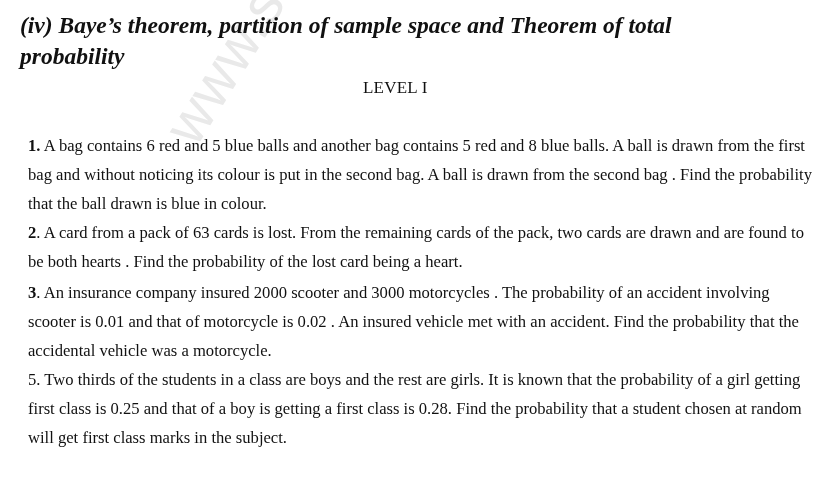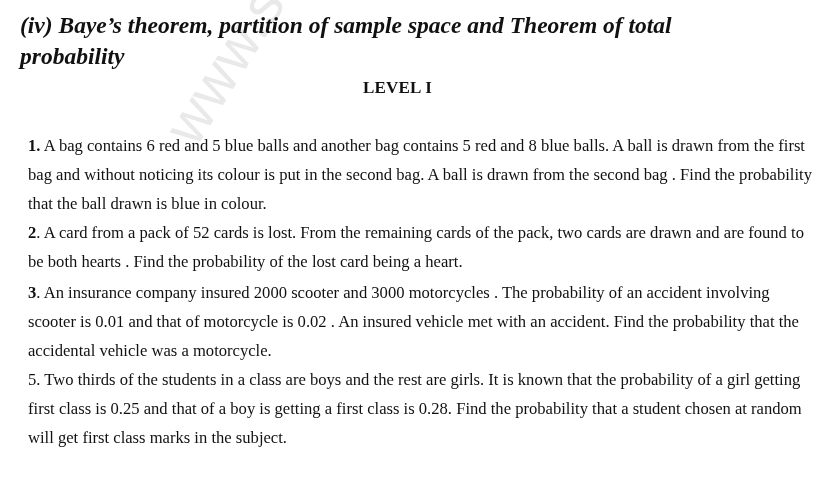--- a/index.html
+++ b/index.html
@@ -41,21 +41,21 @@
       font-style: italic;
       font-size: 23.5px;
       line-height: 31px;
       margin: 0;
       font-weight: bold;
     }
     .level {
       position: absolute;
       left: 363px;
       top: 78px;
-      font-weight: bold;
+      font-weight: normal;
       font-size: 17px;
       margin: 0;
       letter-spacing: 0.2px;
     }
     .block {
       position: absolute;
       left: 28px;
       width: 790px;
       font-size: 16.6px;
       line-height: 29px;
@@ -71,20 +71,20 @@
 <body>
 
 <div class="watermark">www.studi</div>
 
 <div class="content">
   <h1 class="title">(iv) Baye’s theorem, partition of sample space and Theorem of total probability</h1>
   <div class="level">LEVEL I</div>
 
   <div class="block block1">
     <p class="q"><span class="num-bold">1.</span><span></span><span> A bag contains 6 red and 5 blue balls and another bag contains 5 red and 8 blue balls. A ball is drawn from the first bag and without noticing its colour is put in the second bag. A ball is drawn from the second bag . Find the probability that the ball drawn is blue in colour.</span></p>
-    <p class="q"><span class="num-bold">2</span><span>.</span><span> A card from a pack of 52 cards is lost. From the remaining cards of the pack, two cards are drawn and are found to be both hearts . Find the probability of the lost card being a heart.</span></p>
+    <p class="q"><span class="num-bold">2</span><span>.</span><span> A card from a pack of 63 cards is lost. From the remaining cards of the pack, two cards are drawn and are found to be both hearts . Find the probability of the lost card being a heart.</span></p>
   </div>
 
   <div class="block block2">
     <p class="q"><span class="num-bold">3</span><span>.</span><span> An insurance company insured 2000 scooter and 3000 motorcycles . The probability of an accident involving scooter is  0.01 and that of motorcycle is 0.02 . An insured vehicle  met with an accident. Find the probability that the accidental vehicle was a motorcycle.</span></p>
     <p class="q"><span class="num-bold"></span><span>5.</span><span> Two thirds of the students in a class are boys and the rest are girls. It is known that the probability of a girl getting first class is 0.25 and that of a boy is getting a first class is 0.28. Find the probability that a student chosen at random will get first class marks in the subject.</span></p>
   </div>
 </div>
 
 </body></html>

